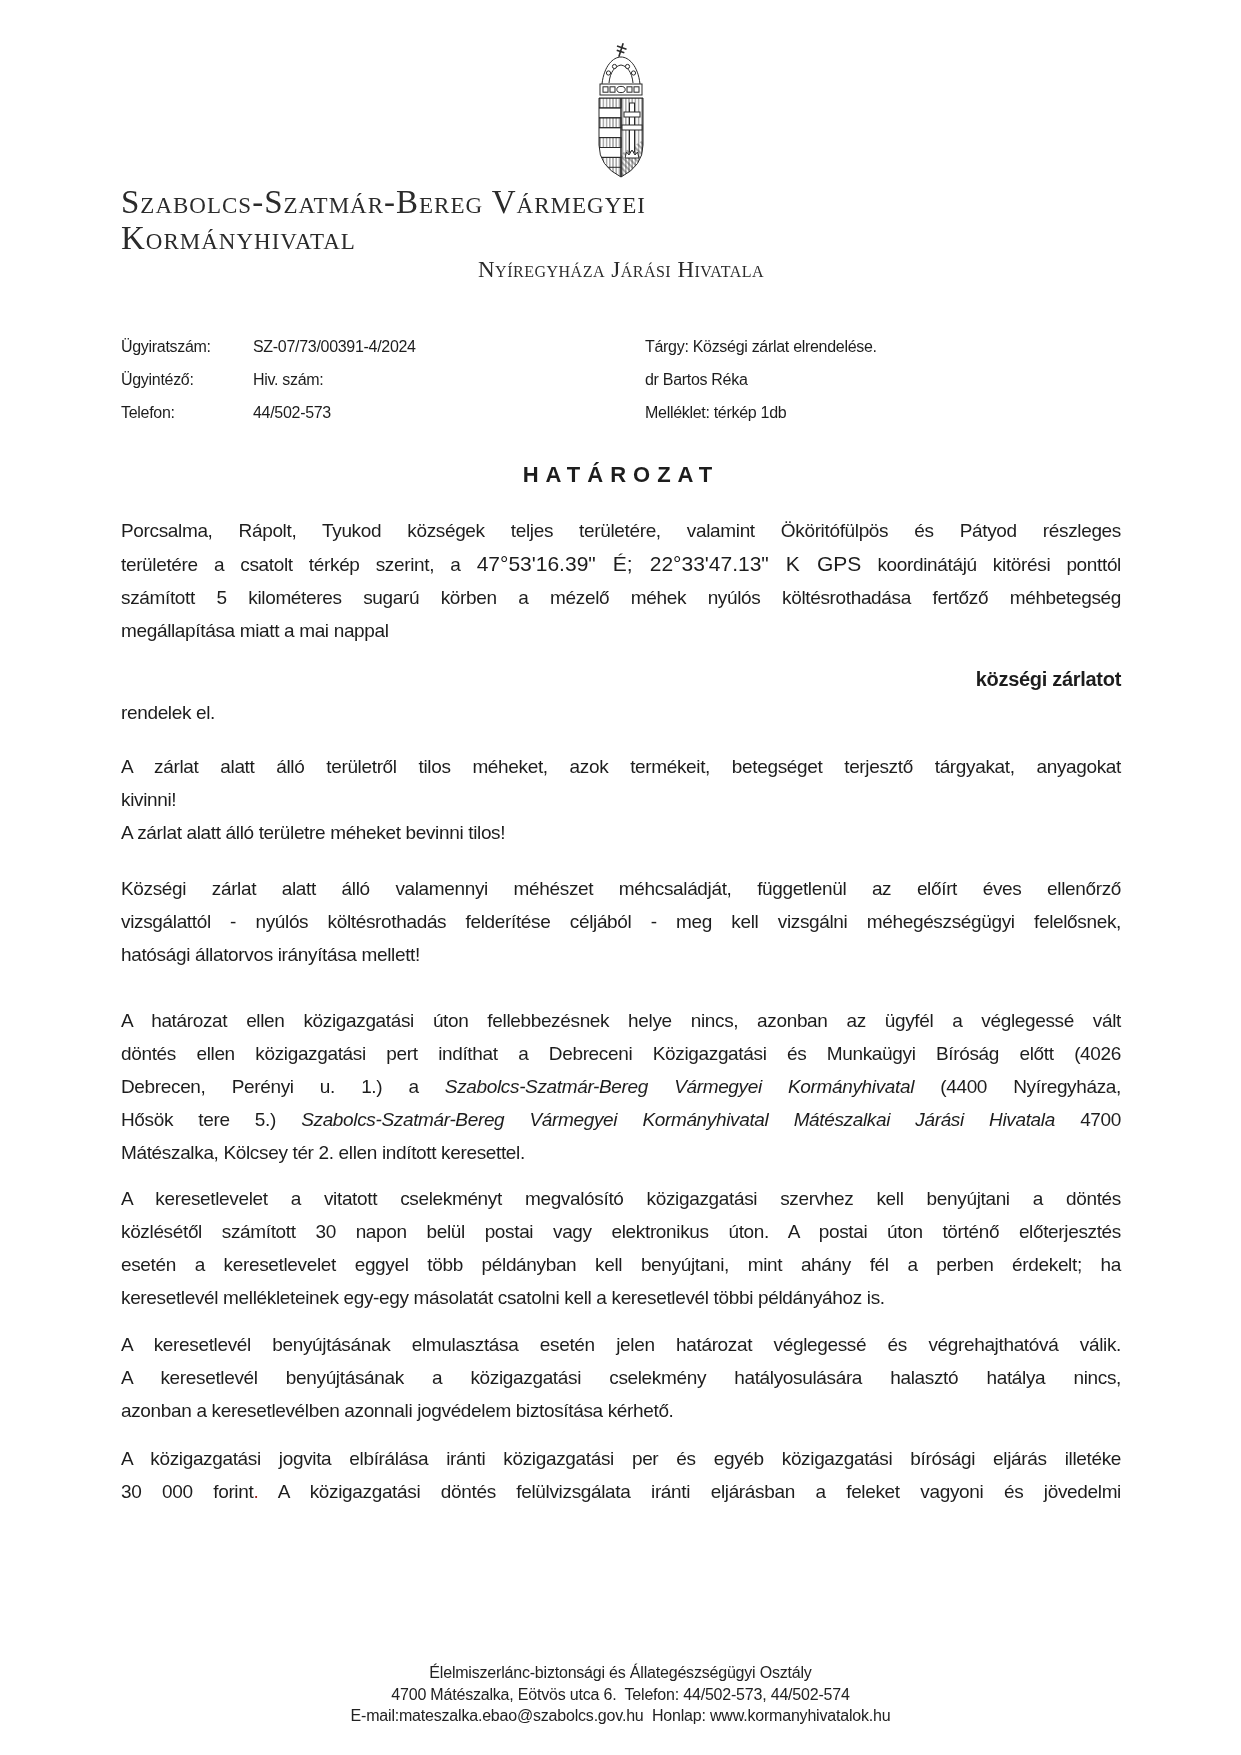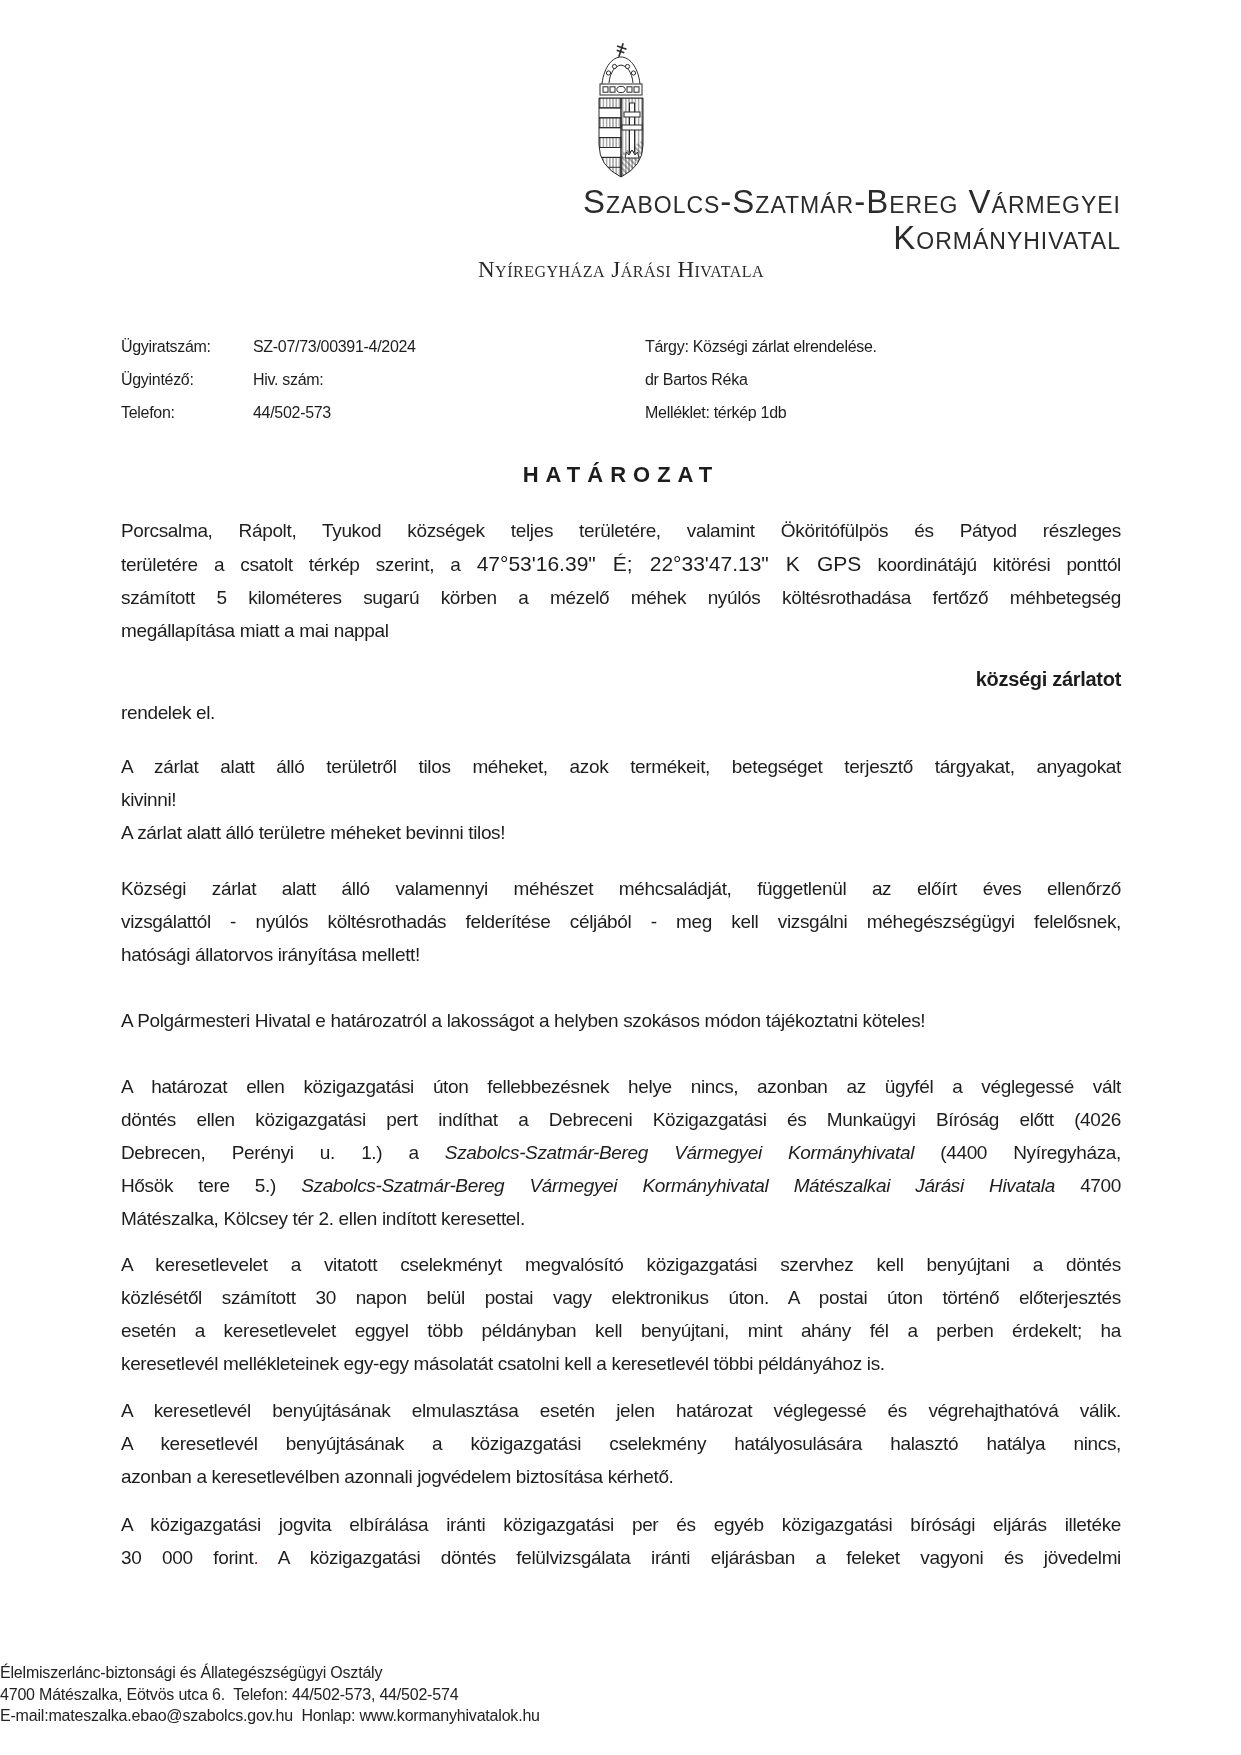--- a/index.html
+++ b/index.html
@@ -6,22 +6,22 @@
   body{
     width:1241px;height:1755px;position:relative;overflow:hidden;
     font-family:"Liberation Sans",sans-serif;color:#1d1d1d;
     -webkit-font-smoothing:antialiased;
   }
   .page{padding:42px 120px 0 121px;}
 
   
   .emblem-wrap{text-align:center;height:138px;}
   .org-line1,.org-line2{
-    font-family:Liberation Sans, sans-serif;font-variant:small-caps;
-    font-size:33px;line-height:36px;text-align:right;color:#2b2b2b;
+    font-family:Liberation Serif, serif;font-variant:small-caps;
+    font-size:33px;line-height:36px;text-align:left;color:#2b2b2b;
     letter-spacing:1px;margin-top:4px;
   }
   .org-line2{margin-top:0;}
   .org-line3{
     font-family:"Liberation Serif",serif;font-variant:small-caps;
     font-size:23px;line-height:28px;text-align:center;color:#2b2b2b;
     letter-spacing:0.5px;
   }
 
   
@@ -47,21 +47,21 @@
   .order-suffix{line-height:33px;font-size:19px;letter-spacing:-0.35px;}
   .p-out{margin-top:21px;}
   .p-inspect{margin-top:23px;}
   .p-mayor{margin-top:33px;}
   .p-appeal{margin-top:33px;}
   .p-claim{margin-top:13px;}
   .p-final{margin-top:14px;}
   .p-fee{margin-top:15px;}
 
   
-  .footer{position:absolute;left:0;top:1662px;width:1241px;text-align:left;
+  .footer{position:absolute;left:0;top:1662px;width:1241px;text-align:center;
           font-size:16px;color:#222;}
   .footer div{line-height:21.5px;white-space:pre-wrap;letter-spacing:-0.2px;}
 </style>
 </head>
 <body>
 
 <div class="page">
 
   <div class="emblem-wrap">
     <svg width="64" height="138" viewBox="0 0 64 138" fill="none" stroke="#2a2a2a" stroke-width="1">
@@ -154,23 +154,20 @@
     <div class="p-out">
         <div class="tline just"><span>A zárlat alatt álló területről tilos méheket, azok termékeit, betegséget terjesztő tárgyakat, anyagokat</span></div>
         <div class="tline"><span>kivinni!</span></div>
         <div class="tline"><span>A zárlat alatt álló területre méheket bevinni tilos!</span></div>
       </div>
     <div class="p-inspect">
         <div class="tline just"><span>Községi zárlat alatt álló valamennyi méhészet méhcsaládját, függetlenül az előírt éves ellenőrző</span></div>
         <div class="tline just"><span>vizsgálattól - nyúlós költésrothadás felderítése céljából - meg kell vizsgálni méhegészségügyi felelősnek,</span></div>
         <div class="tline"><span>hatósági állatorvos irányítása mellett!</span></div>
       </div>
-    <div class="p-mayor">
-        <div class="tline"><span>A Polgármesteri Hivatal e határozatról a lakosságot a helyben szokásos módon tájékoztatni köteles!</span></div>
-      </div>
     <div class="p-appeal">
         <div class="tline just"><span>A határozat ellen közigazgatási úton fellebbezésnek helye nincs, azonban az ügyfél a véglegessé vált</span></div>
         <div class="tline just"><span>döntés ellen közigazgatási pert indíthat a Debreceni Közigazgatási és Munkaügyi Bíróság előtt (4026</span></div>
         <div class="tline just"><span>Debrecen, Perényi u. 1.) a </span><span class="it">Szabolcs-Szatmár-Bereg Vármegyei Kormányhivatal</span><span> (4400 Nyíregyháza,</span></div>
         <div class="tline just"><span>Hősök tere 5.) </span><span class="it">Szabolcs-Szatmár-Bereg Vármegyei Kormányhivatal Mátészalkai Járási Hivatala</span><span> 4700</span></div>
         <div class="tline"><span>Mátészalka, Kölcsey tér 2. ellen indított keresettel.</span></div>
       </div>
     <div class="p-claim">
         <div class="tline just"><span>A keresetlevelet a vitatott cselekményt megvalósító közigazgatási szervhez kell benyújtani a döntés</span></div>
         <div class="tline just"><span>közlésétől számított 30 napon belül postai vagy elektronikus úton. A postai úton történő előterjesztés</span></div>

